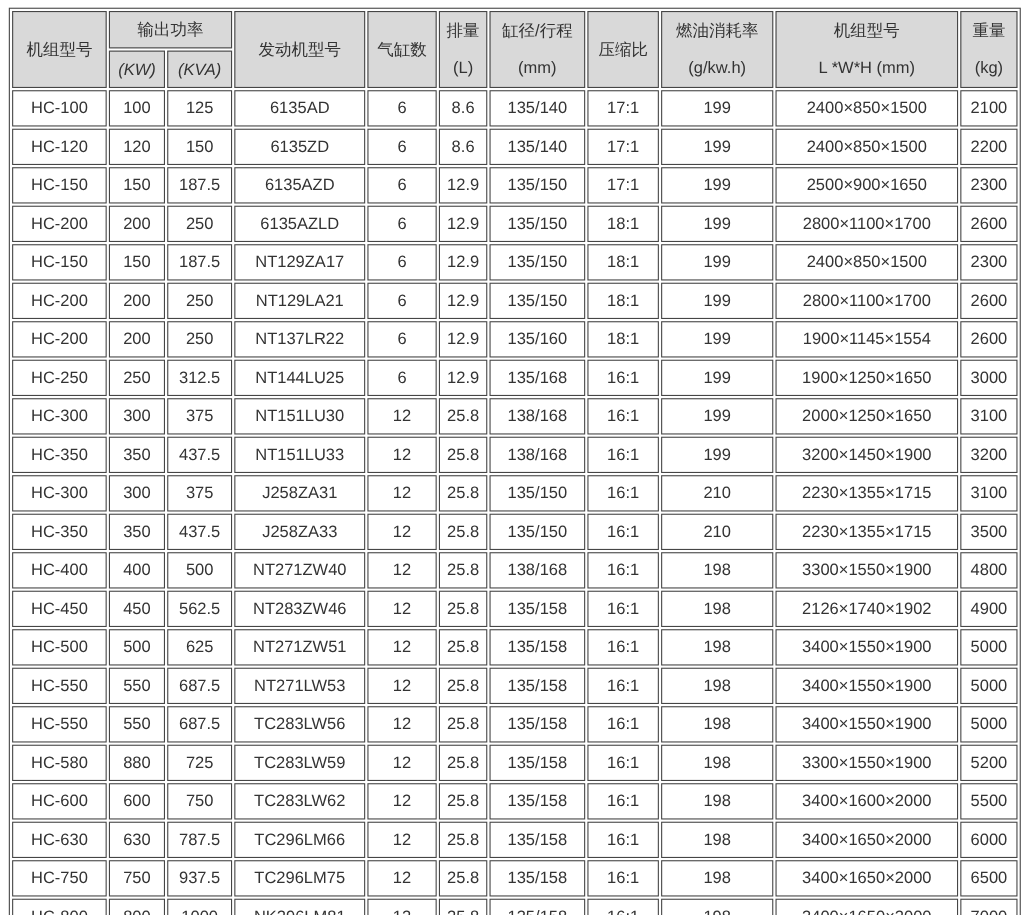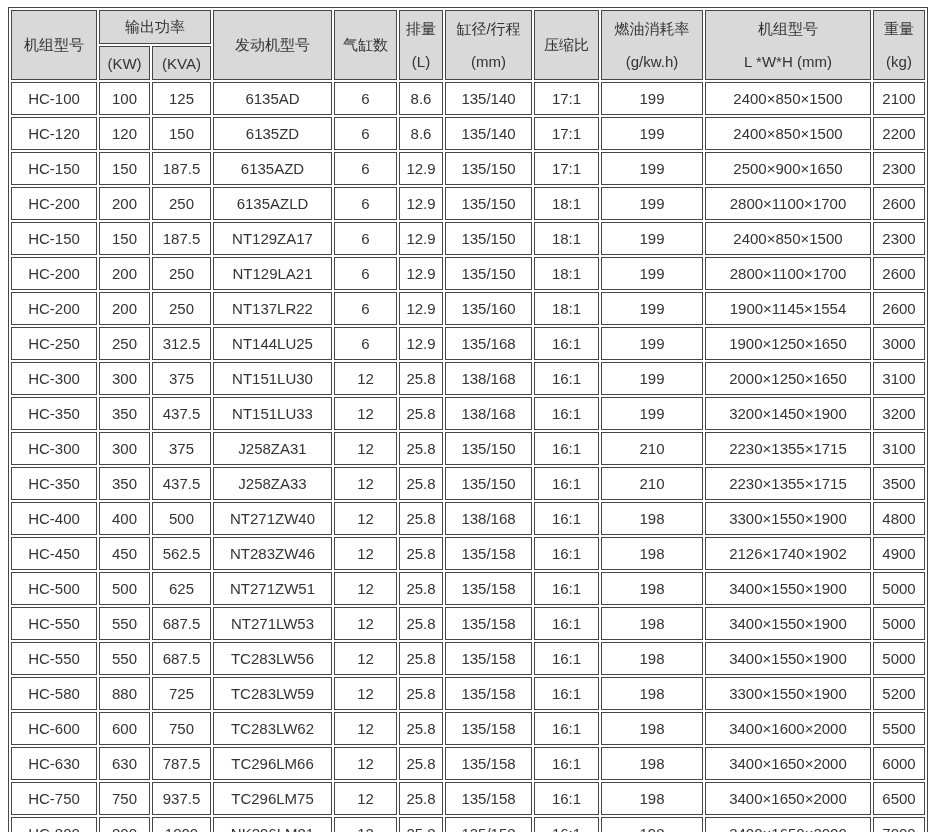--- a/index.html
+++ b/index.html
@@ -32,21 +32,21 @@
     font-size: 15px;
     overflow: hidden;
     white-space: nowrap;
     padding: 0;
   }
   table.spec thead th {
     background: #d9d9d9;
     color: #333333;
   }
   tr.hrow1 th { height: 32px; }
-  tr.hrow2 th { height: 32px; }
+  tr.hrow2 th { height: 32px; font-style: italic; }
   th.twoline {
     line-height: 32px;
   }
   th.twoline .ln {
     height: 33px;
     line-height: 33px;
   }
   table.spec tbody td {
     background: #ffffff;
     height: 31px;

